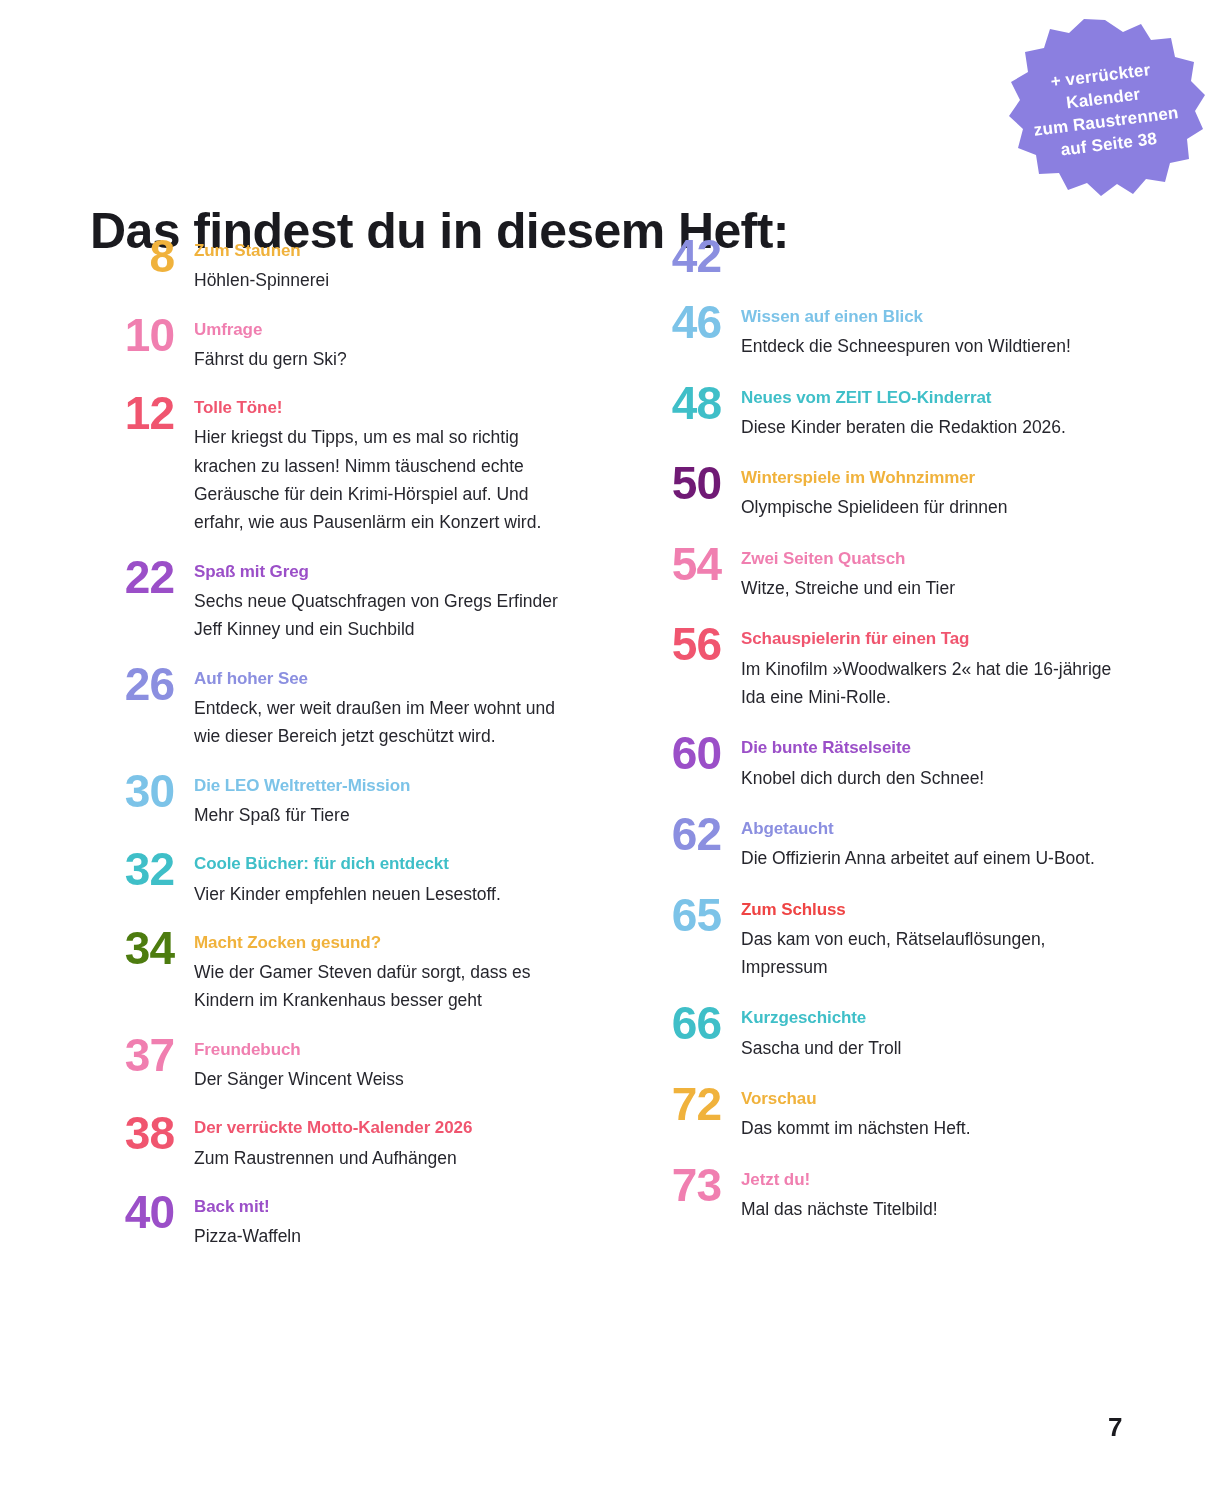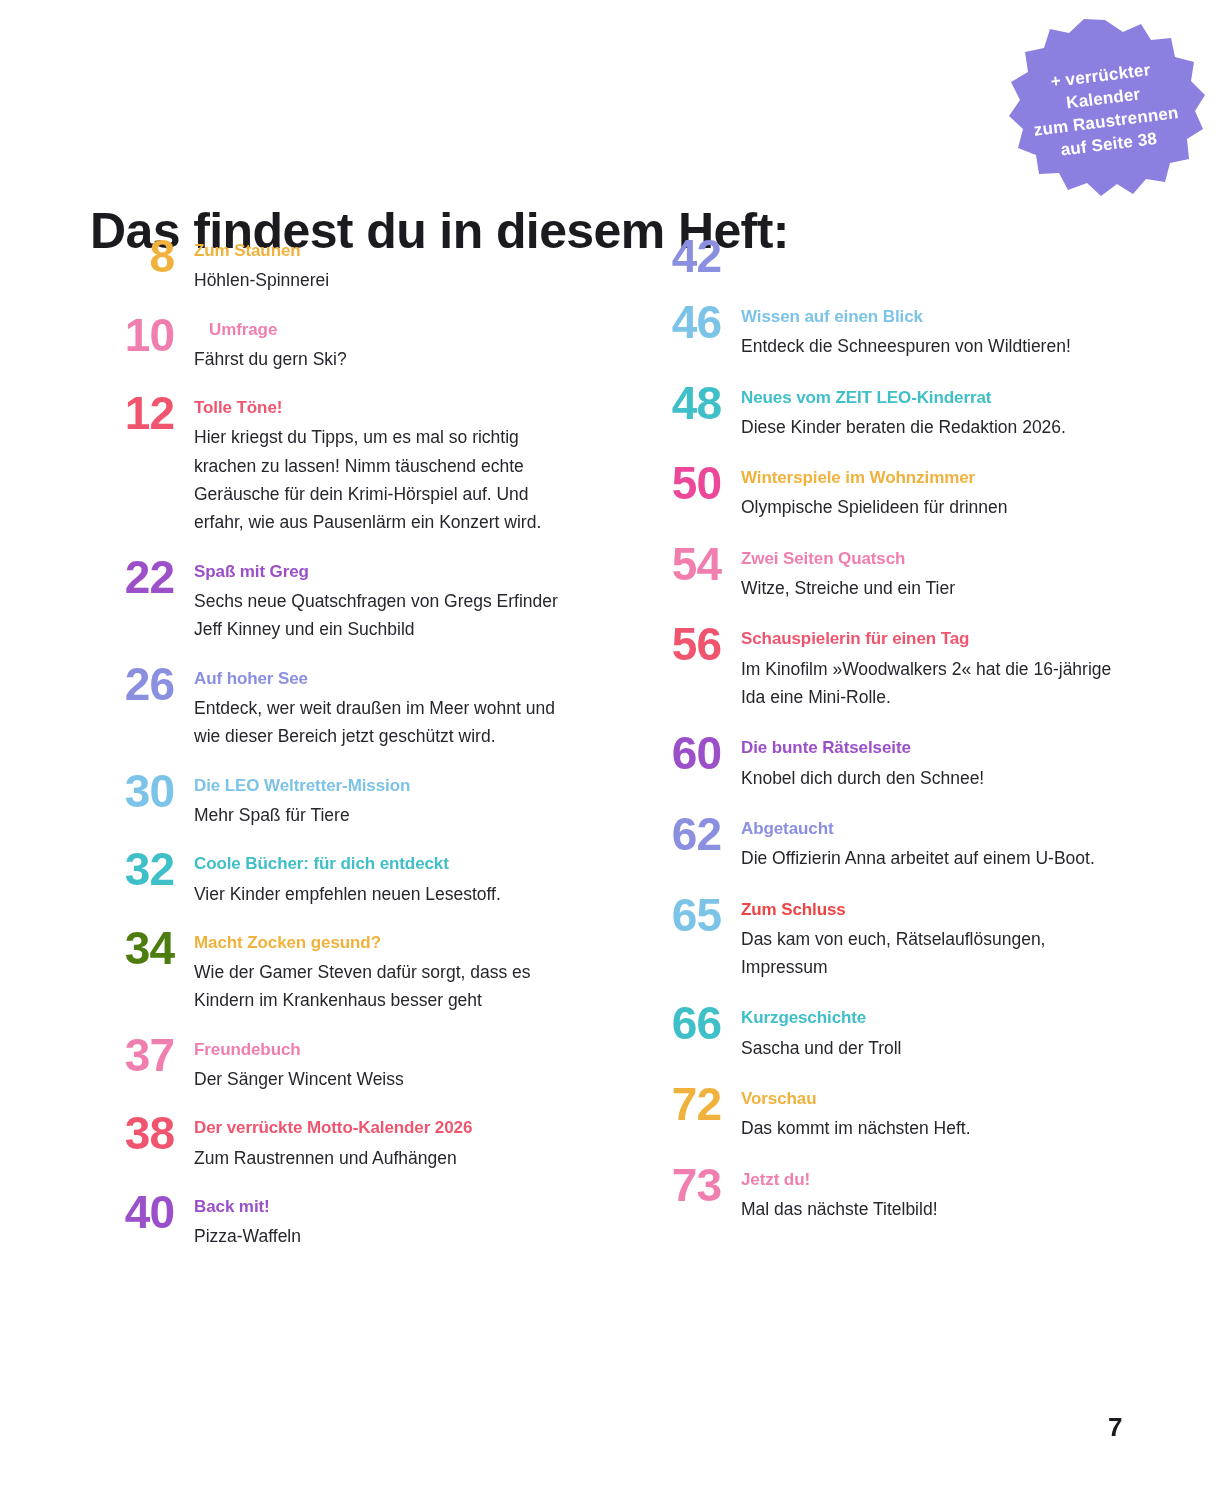--- a/index.html
+++ b/index.html
@@ -141,21 +141,21 @@
       <div class="entry">
         <div class="num" style="color: rgb(240, 178, 60);">8</div>
         <div class="body">
           <div class="head" style="color: rgb(240, 178, 60);">Zum Staunen</div>
           <div class="desc">Höhlen-Spinnerei</div>
         </div>
       </div>
       <div class="entry">
         <div class="num" style="color: rgb(240, 127, 176);">10</div>
         <div class="body">
-          <div class="head" style="color: rgb(240, 127, 176); margin-left: 15px;">Umfrage</div>
+          <div class="head" style="color: rgb(240, 127, 176);">Umfrage</div>
           <div class="desc">Fährst du gern Ski?</div>
         </div>
       </div>
       <div class="entry">
         <div class="num" style="color: rgb(240, 85, 111);">12</div>
         <div class="body">
           <div class="head" style="color: rgb(240, 85, 111);">Tolle Töne!</div>
           <div class="desc">Hier kriegst du Tipps, um es mal so richtig krachen zu lassen! Nimm täuschend echte Geräusche für dein Krimi-Hörspiel auf. Und erfahr, wie aus Pausenlärm ein Konzert wird.</div>
         </div>
       </div>
@@ -228,21 +228,21 @@
         </div>
       </div>
       <div class="entry">
         <div class="num" style="color: rgb(63, 191, 200);">48</div>
         <div class="body">
           <div class="head" style="color: rgb(63, 191, 200);">Neues vom ZEIT LEO-Kinderrat</div>
           <div class="desc">Diese Kinder beraten die Redaktion 2026.</div>
         </div>
       </div>
       <div class="entry">
-        <div class="num" style="color: #ec4899;">50</div>
+        <div class="num" style="color: #701a75;">50</div>
         <div class="body">
           <div class="head" style="color: rgb(240, 178, 60);">Winterspiele im Wohnzimmer</div>
           <div class="desc">Olympische Spielideen für drinnen</div>
         </div>
       </div>
       <div class="entry">
         <div class="num" style="color: rgb(240, 127, 176);">54</div>
         <div class="body">
           <div class="head" style="color: rgb(240, 127, 176);">Zwei Seiten Quatsch</div>
           <div class="desc">Witze, Streiche und ein Tier</div>

